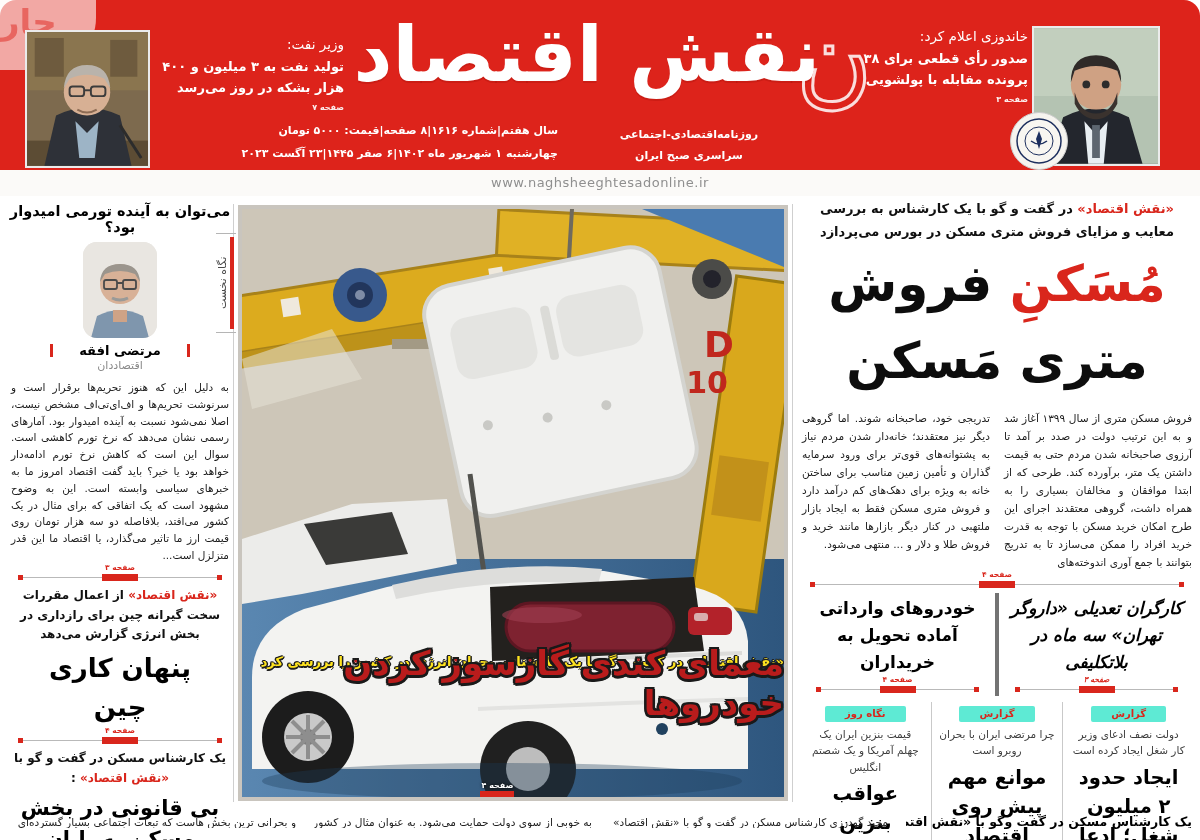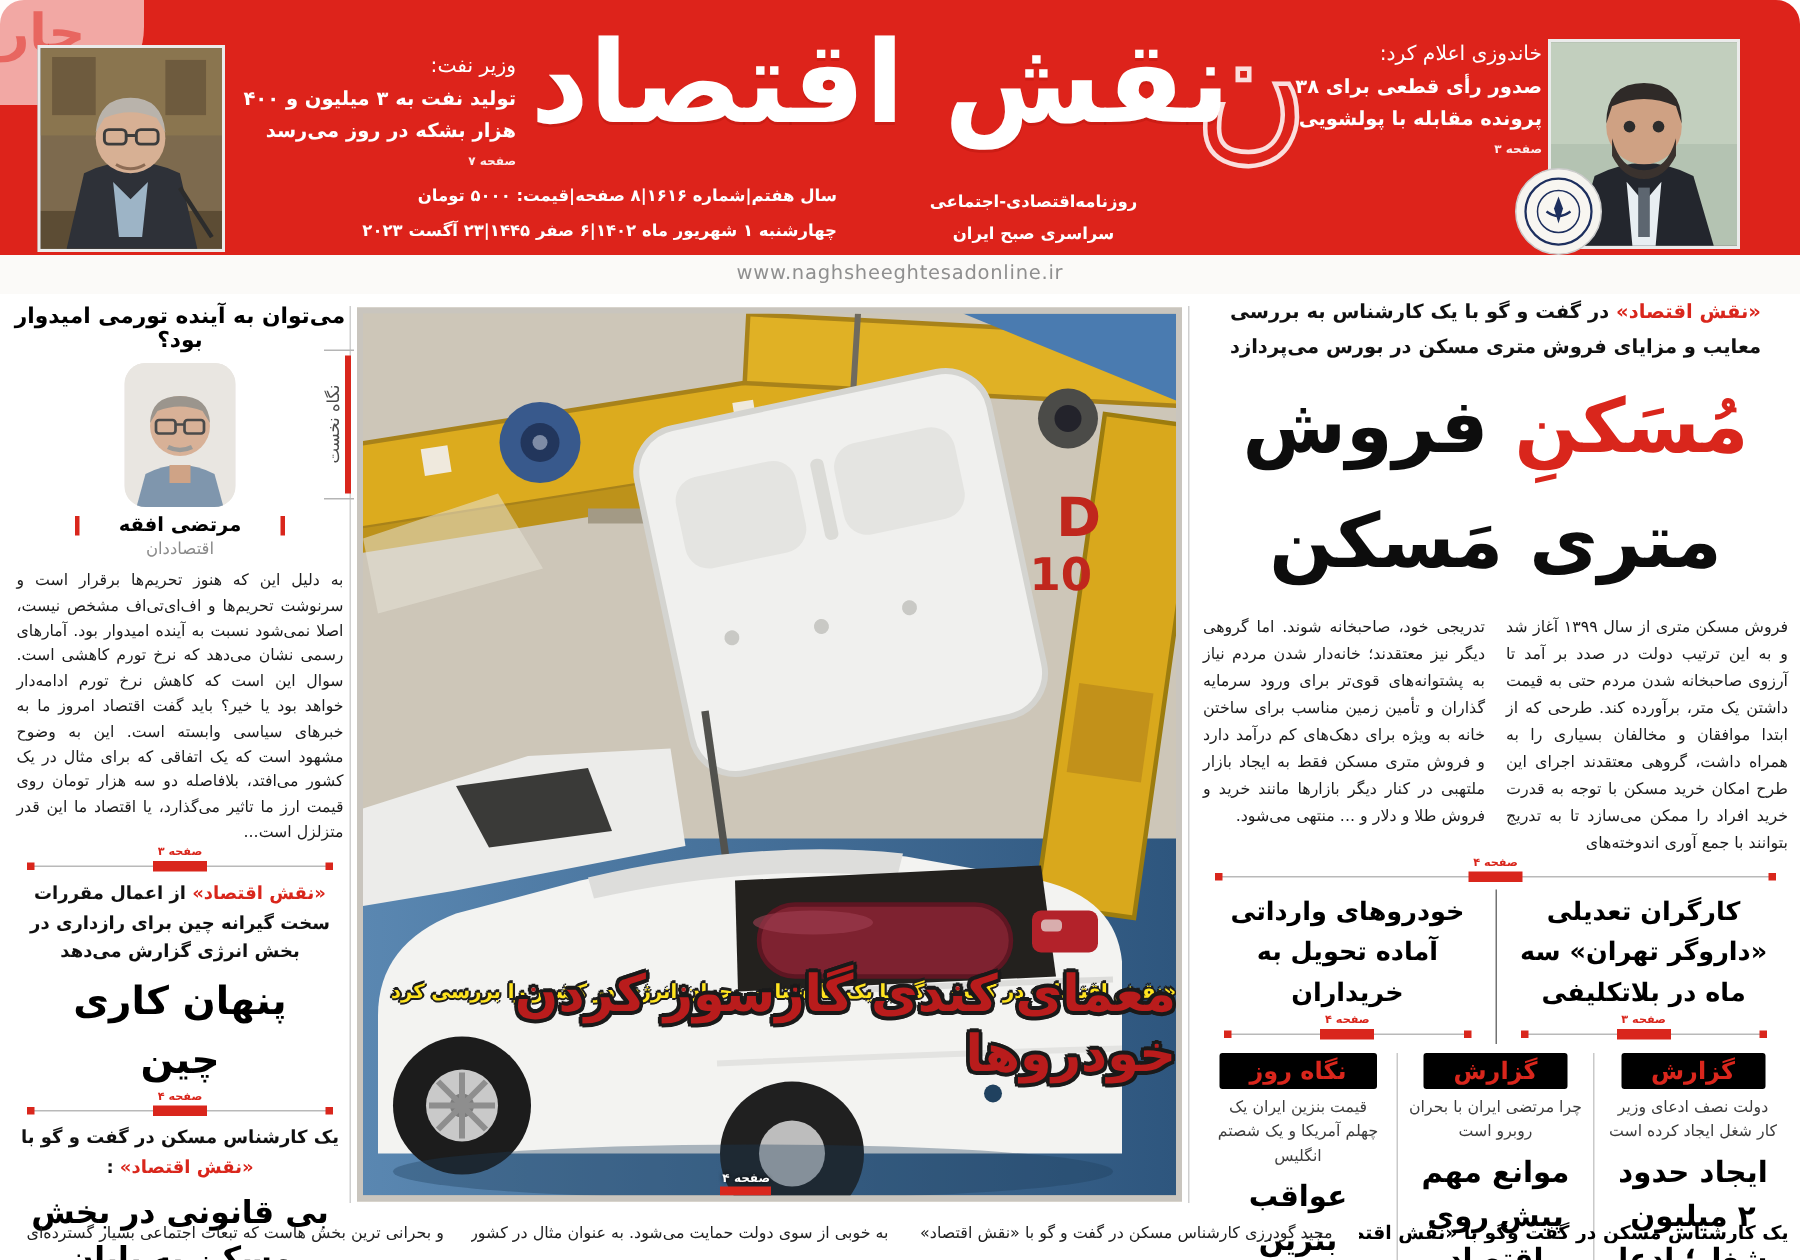--- a/index.html
+++ b/index.html
@@ -135,28 +135,28 @@
 
   
   .rightcol { position:absolute; left:800px; top:198px; width:394px; height:604px; }
   .ms-kicker { font-size:13px; font-weight:bold; text-align:center; line-height:1.75; color:#111; padding:0 6px; }
   .ms-headline { text-align:center; font-weight:bold; color:#0d0d0d; font-size:50px; line-height:1.55; margin-top:2px; }
   .ms-headline .line { display:block; }
   .ms-body { display:flex; gap:14px; margin-top:8px; padding:0 2px; }
   .ms-body p { flex:1 1 0; font-size:10.6px; line-height:1.7; text-align:justify; color:#1c1c1c; }
   .sec-row { display:flex; margin-top:4px; }
   .sec-cell { flex:1 1 0; padding:2px 6px 0; }
-  .sec-cell:first-child { border-left:1px solid #737373; }
+  .sec-cell:first-child { border-left:4px solid #737373;font-style:italic; }
   .sec-head { font-size:17px; font-weight:bold; text-align:center; line-height:1.6; color:#000; }
   .briefs { display:flex; margin-top:6px; }
   .brief { flex:1 1 0; padding:0 7px; text-align:center; }
   .brief:not(:last-child) { border-left:1px solid #c9c9c9; }
   .ylabel {
-    display:inline-block; background:#000000; color:#d9261c;
-    font-size:16px; font-weight:bold; padding:2px 20px 3px; border-radius:2px;
+    display:inline-block; background:#5eead4; color:#d9261c;
+    font-size:10px; font-weight:bold; padding:2px 20px 3px; border-radius:2px;
   }
   .bsub { font-size:10.5px; color:#3d3d3d; line-height:1.55; margin-top:4px; }
   .bhead { font-size:19.5px; font-weight:bold; color:#000; line-height:1.5; margin-top:4px; }
 
   
   .bottomstrip {
     position:absolute; left:8px; right:8px; top:814px; height:26px;
     display:flex; gap:18px; align-items:flex-start; overflow:hidden;
   }
   .bs-kicker { flex:0 0 286px; font-size:12.5px; font-weight:bold; color:#000; white-space:nowrap; overflow:hidden; }

